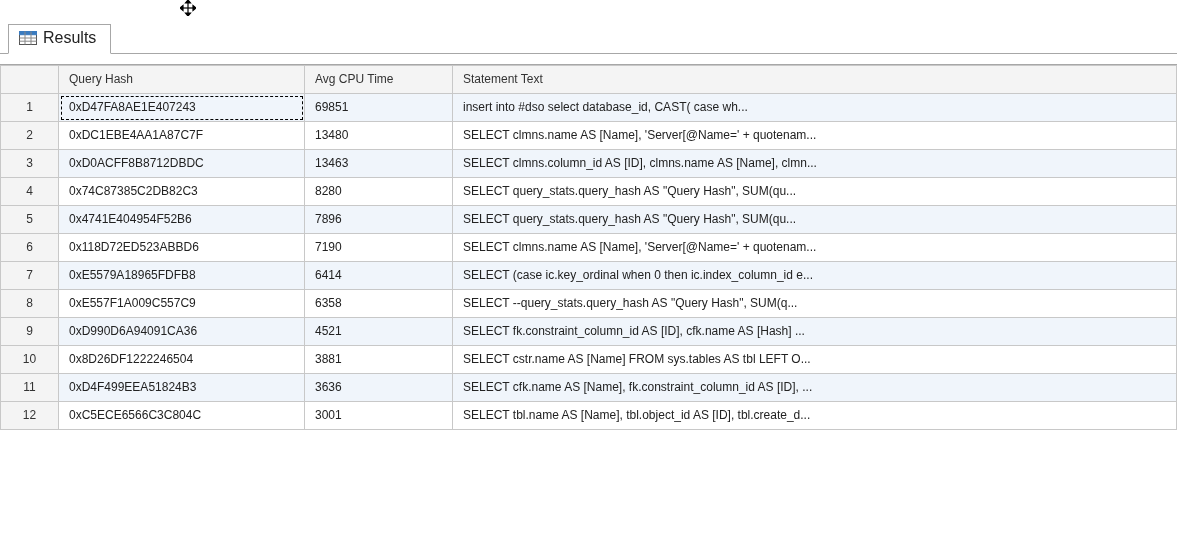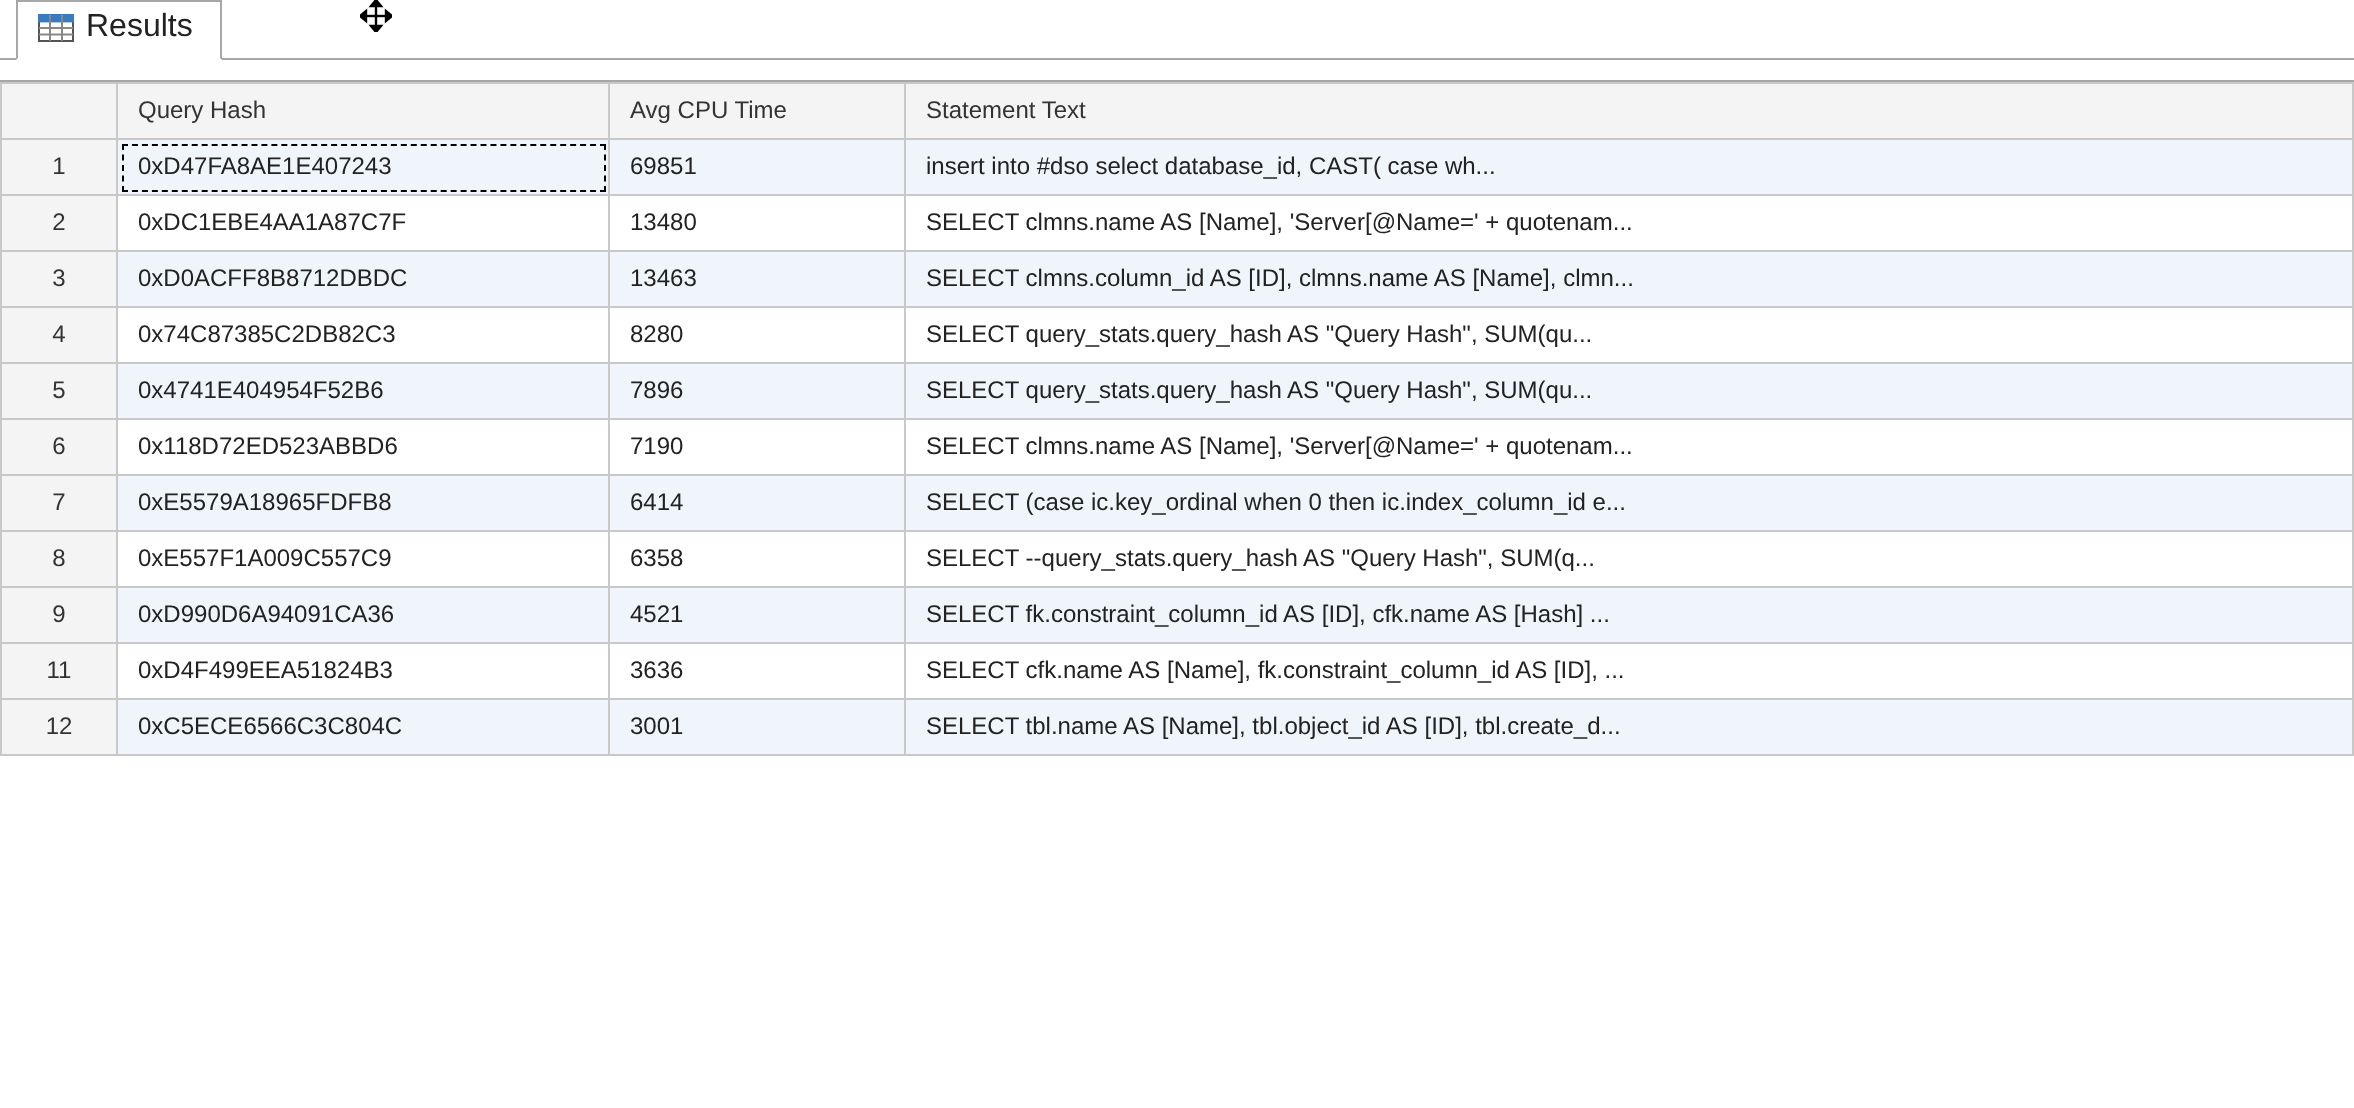--- a/index.html
+++ b/index.html
@@ -11,21 +11,21 @@
     color: #222;
     width: 1177px;
     height: 554px;
     overflow: hidden;
   }
   .tabbar {
     display: flex;
     align-items: flex-end;
     border-bottom: 1px solid #a7a7a7;
     background: #fff;
-    height: 30px;
+    height: 54px;
     padding-top: 4px;
     padding-left: 8px;
   }
   .tab {
     display: flex;
     align-items: center;
     gap: 6px;
     padding: 4px 14px 6px 10px;
     border: 1px solid transparent;
     cursor: pointer;
@@ -205,20 +205,26 @@
           <td>6358</td>
           <td>SELECT --query_stats.query_hash AS "Query Hash",      SUM(q...</td>
         </tr>
         <tr>
           <td class="rownum">9</td>
           <td>0xD990D6A94091CA36</td>
           <td>4521</td>
           <td>SELECT fk.constraint_column_id AS [ID], cfk.name AS [Hash] ...</td>
         </tr>
         <tr>
+          <td class="rownum">10</td>
+          <td>0x8D26DF1222246504</td>
+          <td>3881</td>
+          <td>SELECT cstr.name AS [Name] FROM sys.tables AS tbl LEFT O...</td>
+        </tr>
+        <tr>
           <td class="rownum">11</td>
           <td>0xD4F499EEA51824B3</td>
           <td>3636</td>
           <td>SELECT cfk.name AS [Name], fk.constraint_column_id AS [ID], ...</td>
         </tr>
         <tr>
           <td class="rownum">12</td>
           <td>0xC5ECE6566C3C804C</td>
           <td>3001</td>
           <td>SELECT tbl.name AS [Name], tbl.object_id AS [ID], tbl.create_d...</td>

